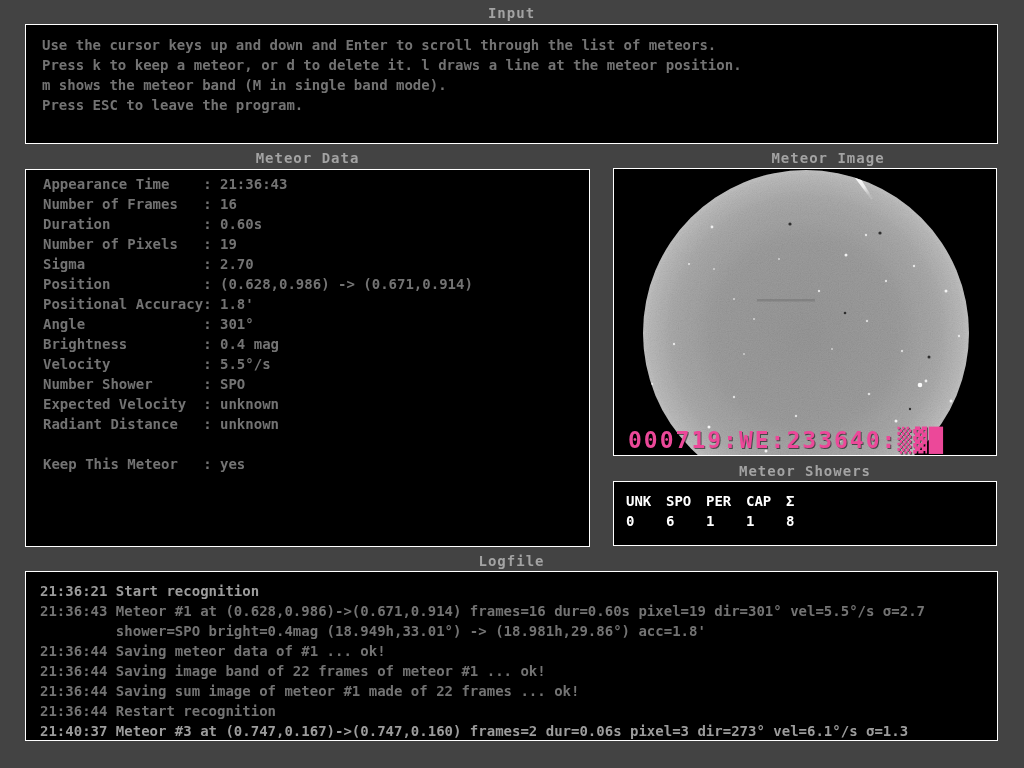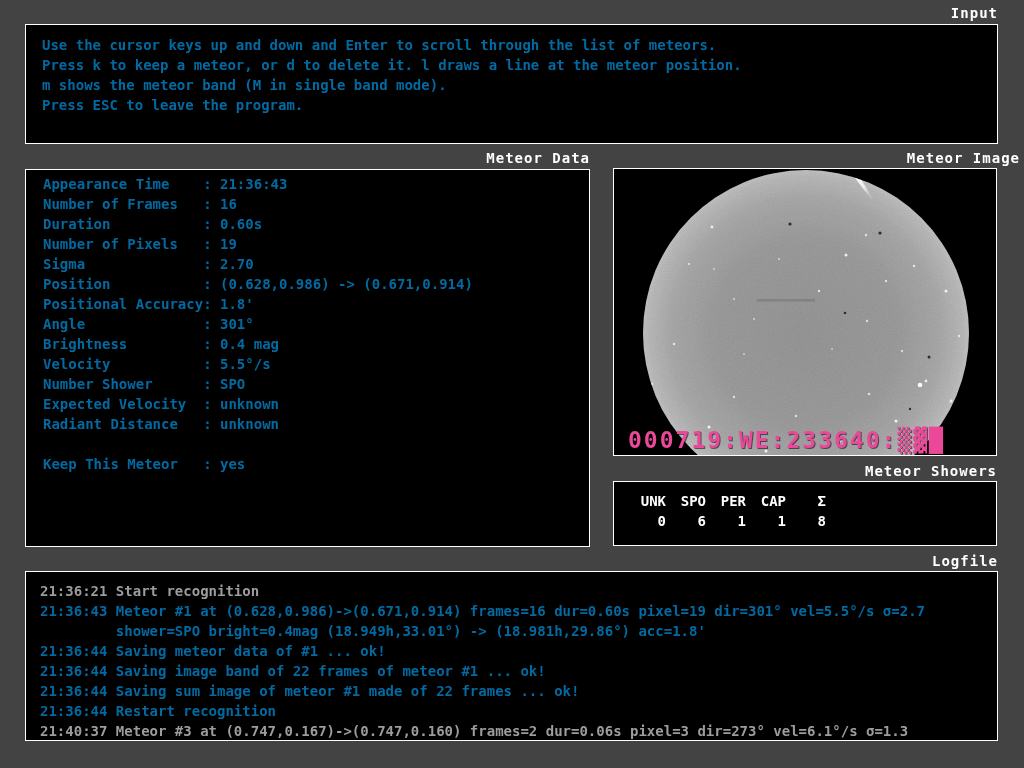--- a/index.html
+++ b/index.html
@@ -6,26 +6,26 @@
   body { background:#222; font-family:"DejaVu Sans Mono", monospace; }
   #screen {
     position:relative; width:1024px; height:768px;
     background:#434343; overflow:hidden;
   }
   .panel {
     position:absolute; background:#000;
     border:1px solid #fff;
   }
   .panel-title {
-    position:absolute; text-align:right; color:#ffffff;
+    position:absolute; text-align:center; color:#a3a3a3;
     font:bold 14px/14px "DejaVu Sans Mono", monospace;
     letter-spacing:1px;
   }
   .mono-line {
-    white-space:pre; color:#0369a1;
+    white-space:pre; color:#737373;
     font:bold 14px/20px "DejaVu Sans Mono", monospace;
   }
   .dim { color:#9c9c9c; }
   #panel-input   { left:25px;  top:24px;  width:973px; height:120px; }
   #title-input   { left:25px;  top:6px;   width:973px; }
   #input-lines   { padding:10px 0 0 16px; }
 
   #panel-meteor-data { left:25px; top:169px; width:565px; height:378px; }
   #title-meteor-data { left:25px; top:151px; width:565px; }
   #meteor-data-rows  { padding:4px 0 0 17px; }
@@ -39,21 +39,21 @@
     font:bold 23px/26px "DejaVu Sans Mono", monospace;
     letter-spacing:2px;
     text-shadow:1px 1px 0 rgba(0,0,0,0.55);
     white-space:pre;
   }
 
   #panel-meteor-showers { left:613px; top:481px; width:384px; height:65px; }
   #title-meteor-showers { left:613px; top:464px; width:384px; }
   #showers-table { padding:9px 0 0 12px; }
   .shower-cell {
-    display:inline-block; width:40px; text-align:right;
+    display:inline-block; width:40px; text-align:left;
     color:#fff; font:bold 14px/20px "DejaVu Sans Mono", monospace;
   }
 
   #panel-logfile { left:25px; top:571px; width:973px; height:170px; }
   #title-logfile { left:25px; top:554px; width:973px; }
   #logfile-lines { padding:9px 0 0 14px; }
 </style>
 </head>
 <body>
 

